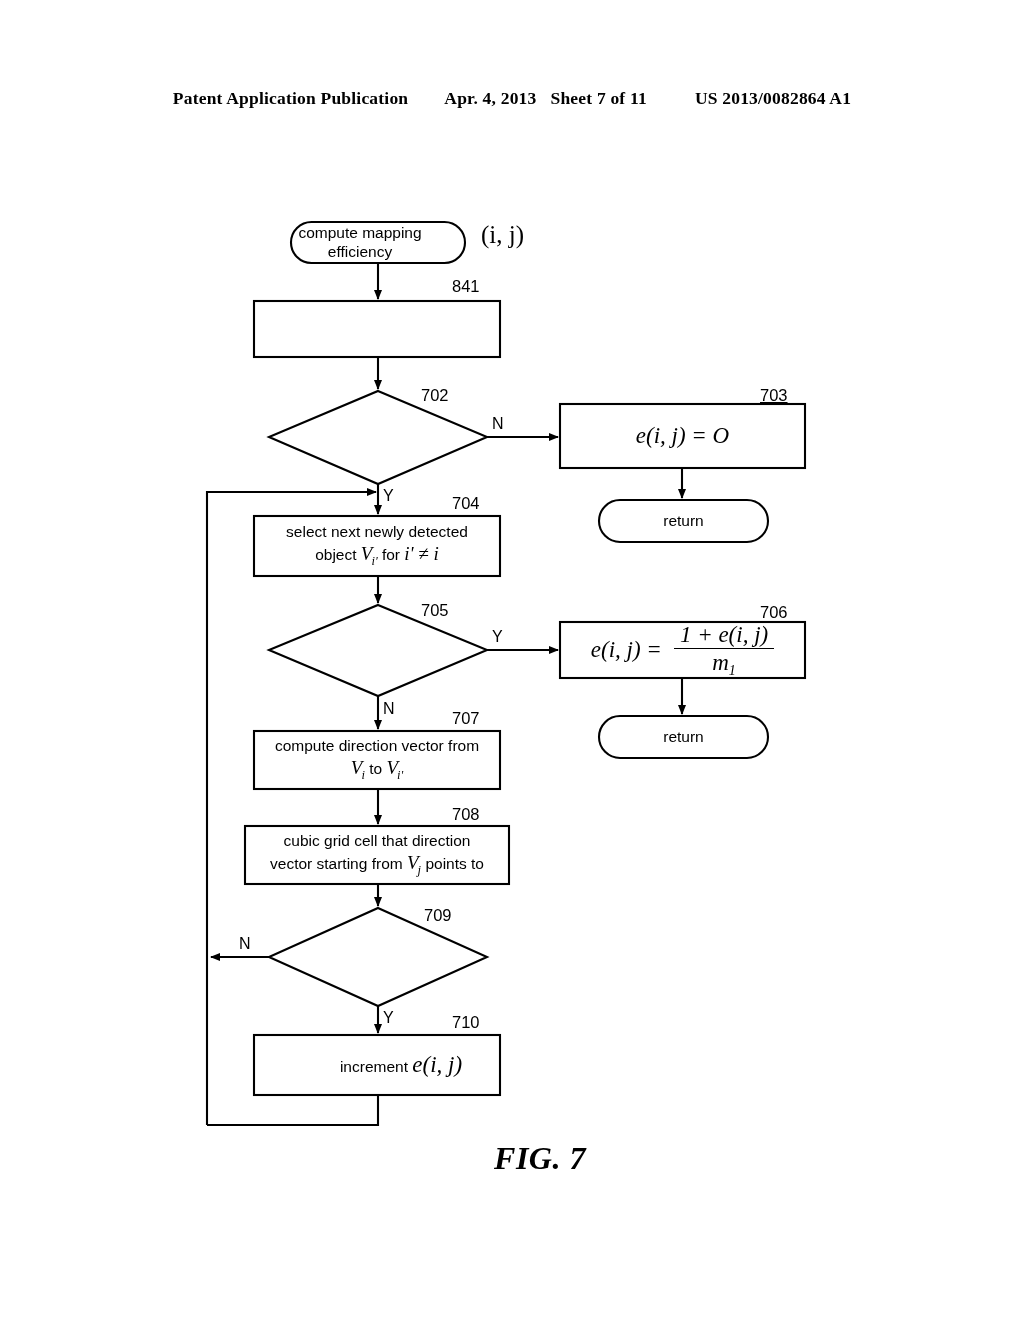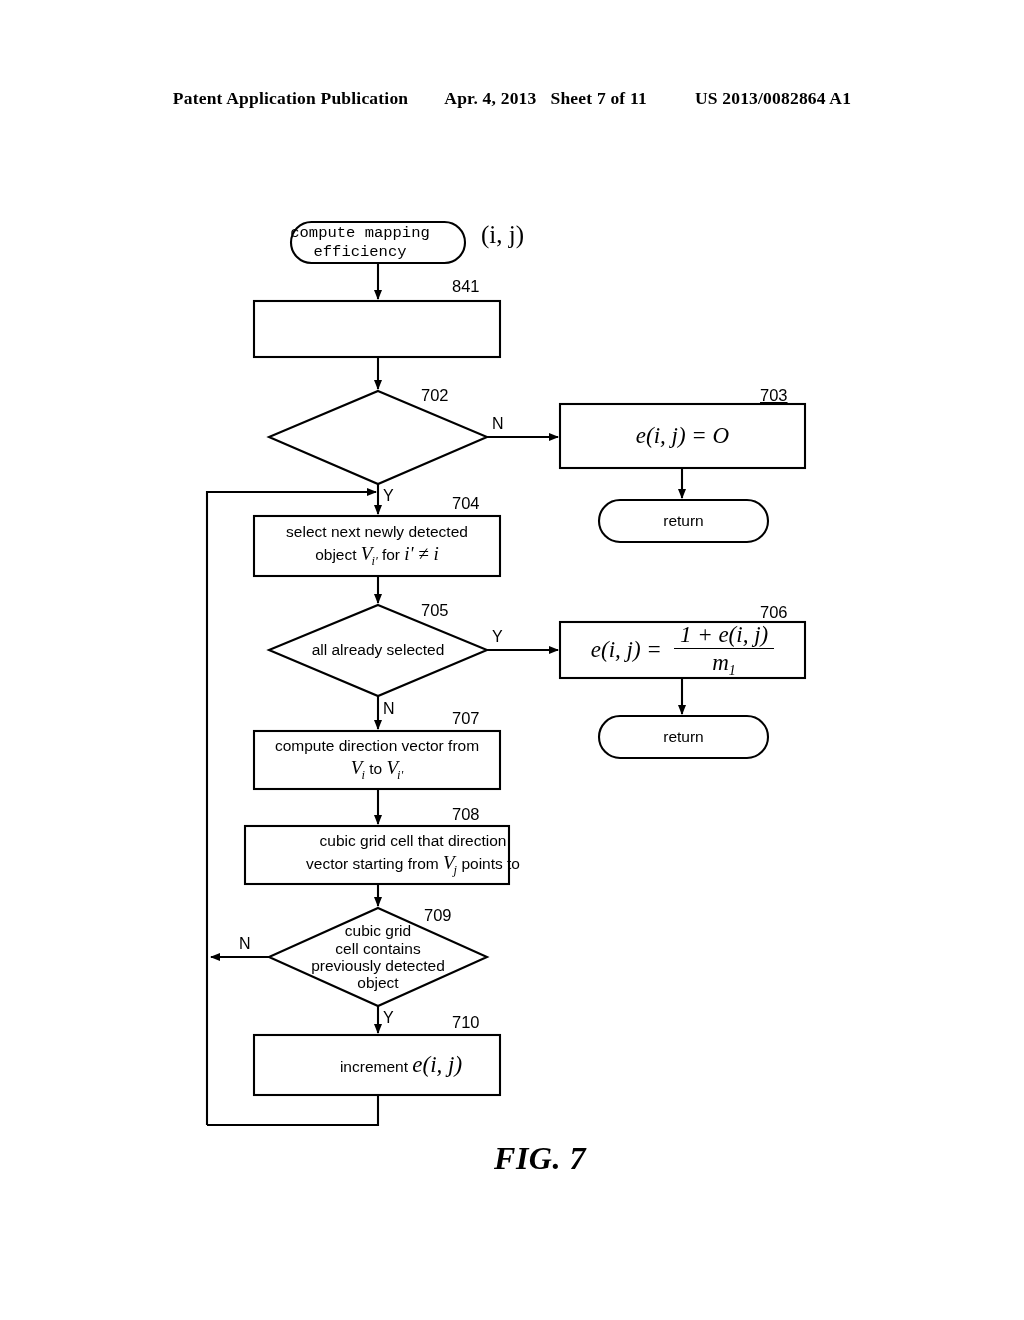--- a/index.html
+++ b/index.html
@@ -216,21 +216,21 @@
 
       <path d="M269,957 L211,957" marker-end="url(#arrow)"></path>
 
       <path d="M207,1125 L207,492 L376,492" marker-end="url(#arrow)"></path>
 
       <path d="M378,1095 L378,1125 L207,1125"></path>
 
     </g>
   </svg>
 
-  <div class="node-text" style="left:291px; top:222px; width:138px; height:41px;font-family:Liberation Mono, monospace;">
+  <div class="node-text" style="left:291px; top:222px; width:138px; height:41px;">
     <span class="ln">compute mapping</span>
     <span class="ln">efficiency</span>
   </div>
 
   <div id="arg-label">(i, j)</div>
 
 
 
   <div class="node-text" style="left:560px; top:404px; width:245px; height:64px;">
     <span class="ln formula" style="font-style:italic;">e(i, j) = O</span>
@@ -238,54 +238,45 @@
 
   <div class="node-text" style="left:599px; top:500px; width:169px; height:42px;">
     <span class="ln">return</span>
   </div>
 
   <div class="node-text" style="left:254px; top:516px; width:246px; height:60px;">
     <span class="ln">select next newly detected</span>
     <span class="ln"><span>object </span><span class="mi">V</span><span class="mi-sub">i'</span><span> for </span><span class="mi">i' ≠ i</span></span>
   </div>
 
-  <div class="node-text" style="left:269px; top:605px; width:218px; height:91px;">
-    <span class="ln">all already selected</span>
-  </div>
 
   <div class="node-text" style="left:560px; top:622px; width:245px; height:56px;">
     <span class="ln formula" style="font-style:italic;">
       <span>e(i, j) =</span>
       <span class="frac">
         <span class="num">1 + e(i, j)</span>
         <span class="den"><span>m</span><span style="font-size:14px; vertical-align:-0.35em;">1</span></span>
       </span>
     </span>
   </div>
 
   <div class="node-text" style="left:599px; top:716px; width:169px; height:42px;">
     <span class="ln">return</span>
   </div>
 
   <div class="node-text" style="left:254px; top:731px; width:246px; height:58px;">
     <span class="ln">compute direction vector from</span>
     <span class="ln"><span class="mi">V</span><span class="mi-sub">i</span><span> to </span><span class="mi">V</span><span class="mi-sub">i'</span></span>
   </div>
 
-  <div class="node-text" style="left:245px; top:826px; width:264px; height:58px;padding-left:36px;">
+  <div class="node-text" style="left:245px; top:826px; width:264px; height:58px;">
     <span class="ln">cubic grid cell that direction</span>
     <span class="ln"><span>vector starting from </span><span class="mi">V</span><span class="mi-sub">j</span><span> points to</span></span>
   </div>
 
-  <div class="node-text" style="left:269px; top:908px; width:218px; height:98px; line-height:1.12;">
-    <span class="ln">cubic grid</span>
-    <span class="ln">cell contains</span>
-    <span class="ln">previously detected</span>
-    <span class="ln">object</span>
-  </div>
 
   <div class="node-text" style="left:254px; top:1035px; width:294px; height:60px;">
     <span class="ln"><span>increment </span><span class="formula" style="font-style:italic;">e(i, j)</span></span>
   </div>
 
   <div class="ref-num" style="left:452px; top:277px;">841</div>
   <div class="ref-num" style="left:421px; top:386px;">702</div>
   <div class="ref-num" style="left:760px; top:386px;text-decoration:underline;">703</div>
   <div class="ref-num" style="left:452px; top:494px;">704</div>
   <div class="ref-num" style="left:421px; top:601px;">705</div>

